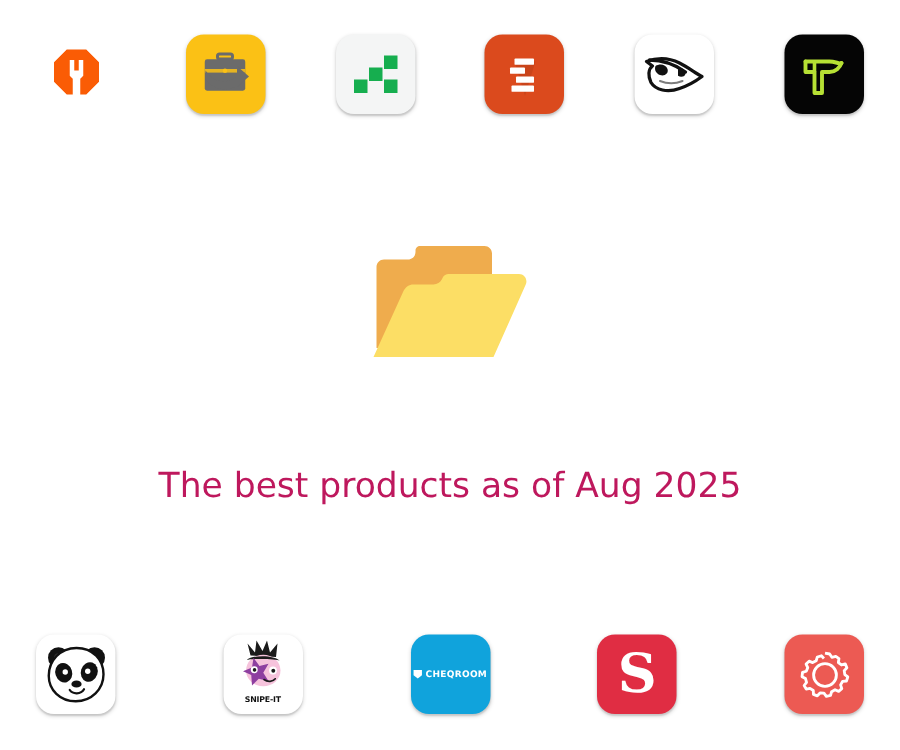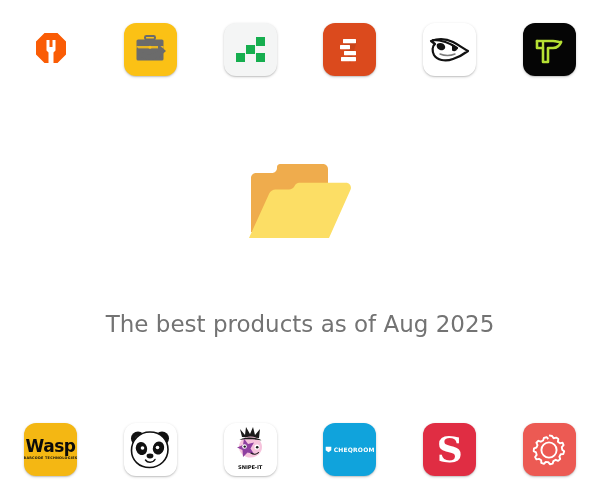--- a/index.html
+++ b/index.html
@@ -121,21 +121,21 @@
     letter-spacing: -0.2px;
     line-height: 1.25;
     margin: 0;
   }
   .subtitle {
     position: absolute;
     top: 310px; left: 0; width: 600px;
     text-align: center;
     font-size: 23px;
     font-weight: normal;
-    color: #737373;
+    color: #be185d;
     line-height: 1.3;
     margin: 0;
   }
 </style>
 </head>
 <body>
 
 <div class="page">
 
   <div class="icon-row row-top">
@@ -199,26 +199,20 @@
     <svg width="110" height="90" viewBox="0 0 110 90">
       <path d="M6 18 C6 15.2 8.2 13 11 13 L27 13 C29.8 13 32 10.8 32 8 L32 7 C32 5.4 33.4 4 35 4 L78 4 C80.8 4 83 6.2 83 9 L83 72 L6 72 Z" fill="#EFAC4D"></path>
       <path d="M4 78 L24 34 C25.2 31.4 27.8 29.6 30.6 29.6 L44 29.6 C46.4 29.6 48.5 28.2 49.6 26.1 L50.1 25.1 C50.9 23.6 52.4 22.7 54.1 22.7 L101 22.7 C104.6 22.7 107 26.4 105.5 29.7 L84 78 Z" fill="#FCDE65"></path>
     </svg>
   </div>
 
   <h2 class="subtitle">The best products as of Aug 2025</h2>
 
   <div class="icon-row row-bottom">
 
-    <div class="icon-tile tile-wasp shadowed">
-      <div class="wasp-stack">
-        <div class="wasp-word">Wasp</div>
-        <div class="wasp-sub">BARCODE TECHNOLOGIES</div>
-      </div>
-    </div>
 
     <div class="icon-tile tile-panda shadowed">
       <svg width="46" height="42" viewBox="0 0 46 42">
         <circle cx="11" cy="9.5" r="7" fill="#111111"></circle>
         <circle cx="35" cy="9.5" r="7" fill="#111111"></circle>
         <circle cx="11" cy="9.5" r="3" fill="#ffffff" opacity="0.15"></circle>
         <path d="M23 3 C34 3 41 11 41 20.5 C41 30.5 33 38.5 22.5 38.5 C12 38.5 4.5 31 4.5 21.5 C4.5 11.5 12 3 23 3 Z" fill="#ffffff" stroke="#111111" stroke-width="1.6"></path>
         <ellipse cx="14.5" cy="19.5" rx="5.6" ry="6.6" fill="#111111" transform="rotate(-18 14.5 19.5)"></ellipse>
         <ellipse cx="31.5" cy="19" rx="5.6" ry="6.6" fill="#111111" transform="rotate(18 31.5 19)"></ellipse>
         <circle cx="15.5" cy="19" r="1.8" fill="#ffffff"></circle>

